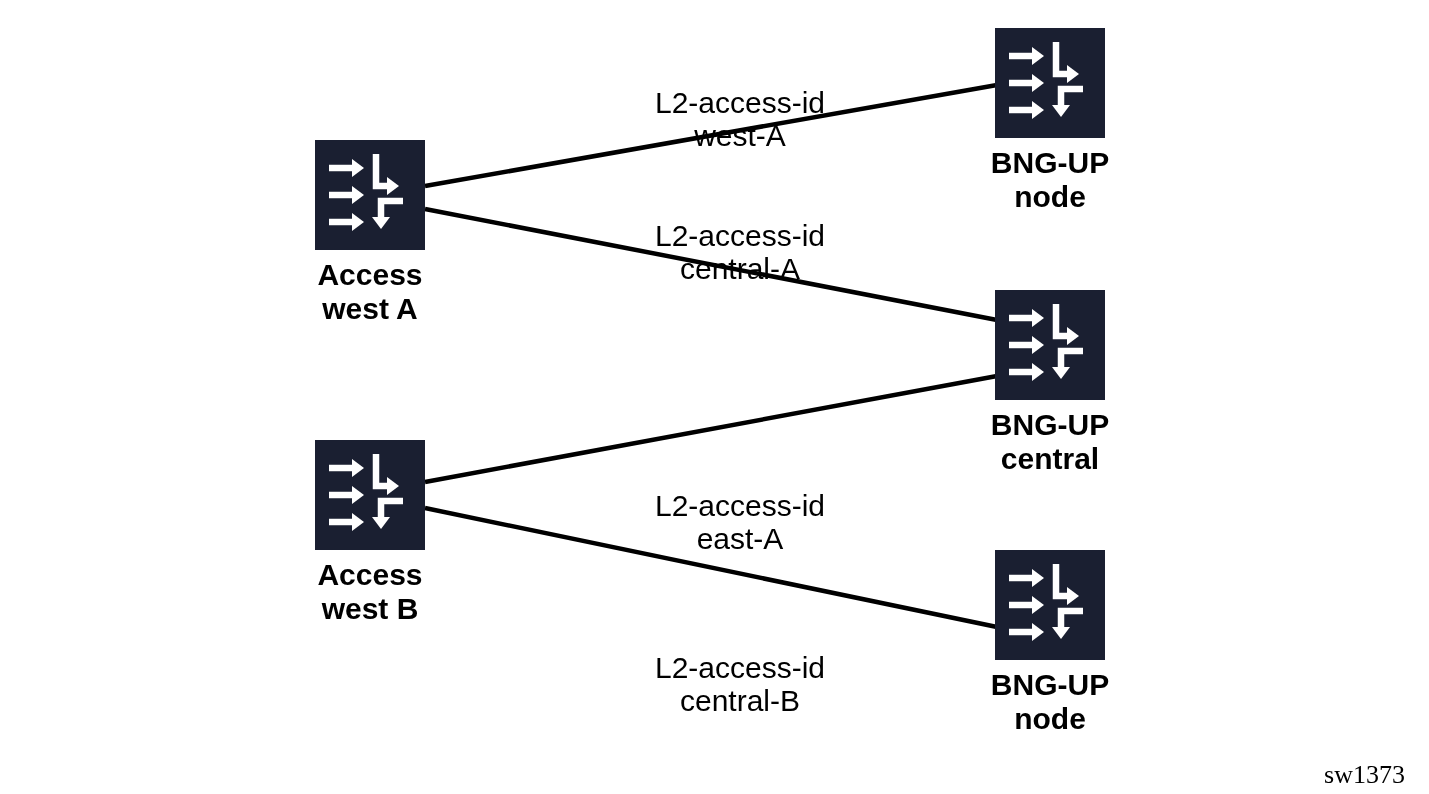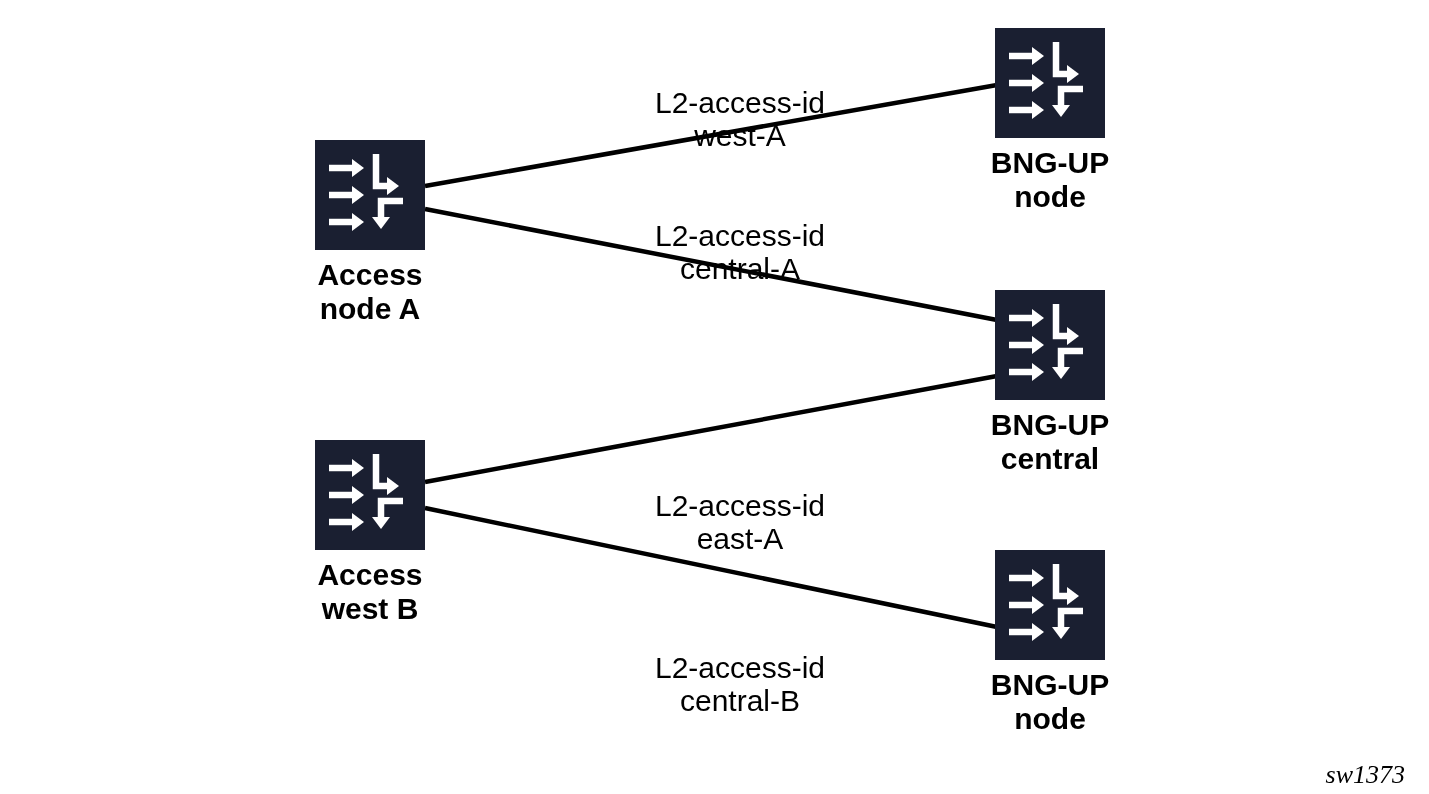--- a/index.html
+++ b/index.html
@@ -63,21 +63,20 @@
     font-size: 30px;
     line-height: 33px;
     font-weight: normal;
     margin-top: 36px;
   }
   .watermark {
     position: absolute;
     right: 24px;
     top: 760px;
     font-family: "Liberation Serif", serif;
-    font-style: italic;
     font-size: 26px;
   }
 </style>
 </head>
 <body>
 
 <div class="canvas">
 
   <svg width="0" height="0" style="position:absolute" aria-hidden="true">
     <defs>
@@ -103,21 +102,21 @@
     <line x1="425" y1="482" x2="997" y2="376"></line>
     <line x1="425" y1="508" x2="997" y2="627"></line>
   </svg>
 
   <div class="node" style="left:315px; top:140px;">
     <svg class="node-icon" viewBox="0 0 110 110">
         <use href="#switch-icon"></use>
       </svg>
     <div class="node-label">
       <span>Access</span><br>
-      <span>node A</span>
+      <span>west A</span>
     </div>
   </div>
 
   <div class="node" style="left:315px; top:440px;">
     <svg class="node-icon" viewBox="0 0 110 110">
         <use href="#switch-icon"></use>
       </svg>
     <div class="node-label">
       <span>Access</span><br>
       <span>west B</span>

